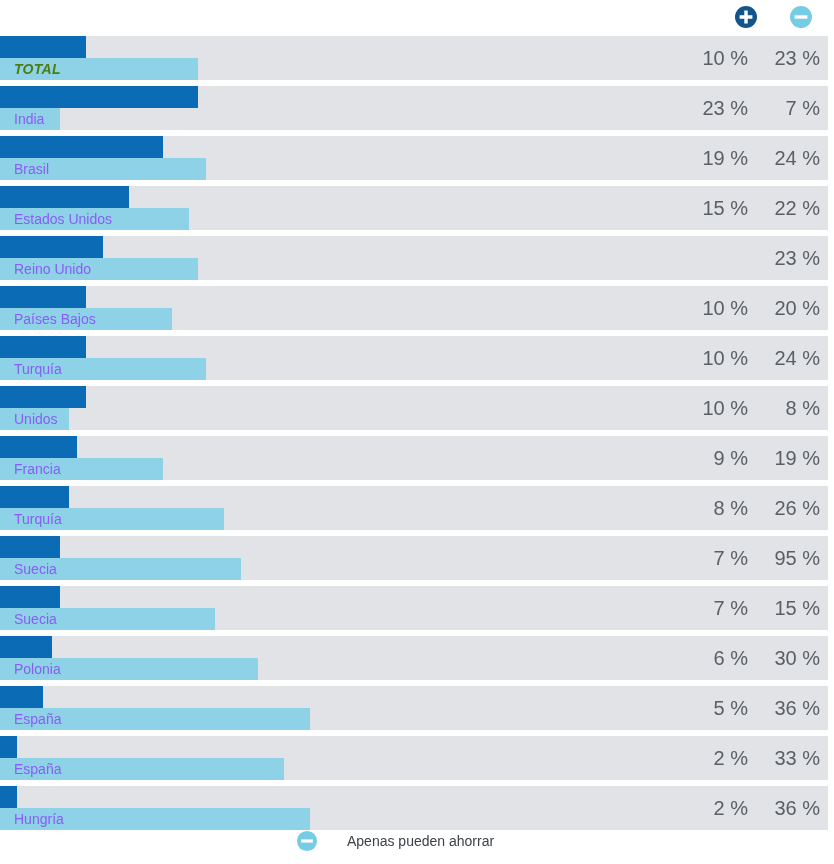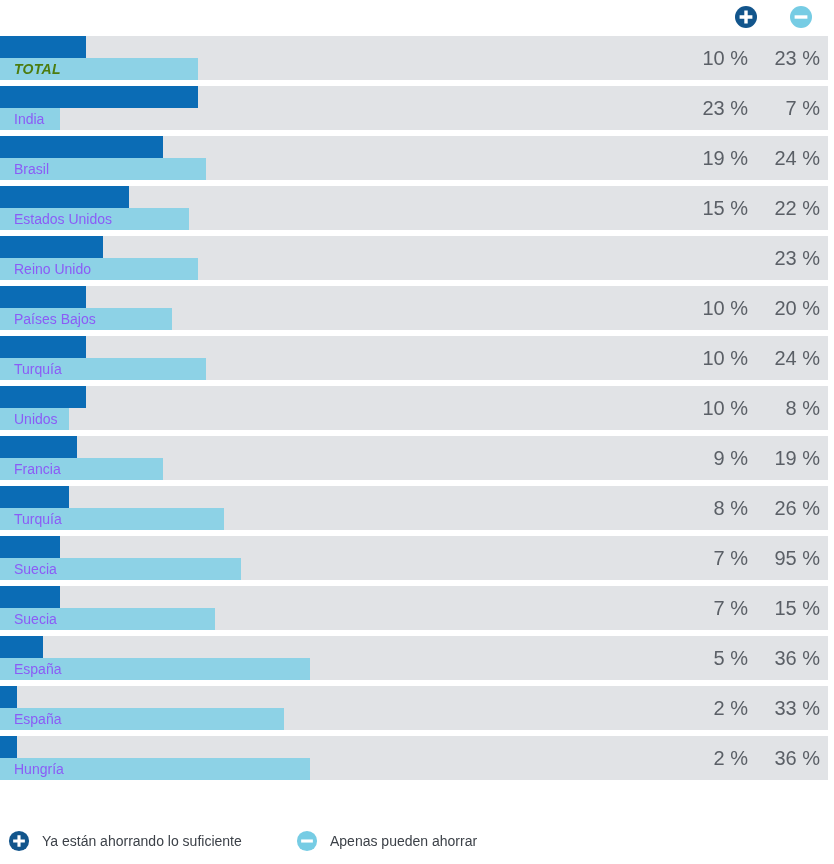--- a/index.html
+++ b/index.html
@@ -112,21 +112,21 @@
     height: 30px;
   }
   .legend-item {
     position: absolute;
     top: 0;
     height: 30px;
     display: flex;
     align-items: center;
   }
   .legend-item-pos { left: 8px; }
-  .legend-item-neg { left: 296px; }
+  .legend-item-neg { left: 296px; gap: 17px; }
   .legend-icon {
     width: 22px;
     height: 22px;
     border-radius: 50%;
     flex: 0 0 auto;
   }
   .legend-icon svg { display: block; }
   .legend-text {
     margin-left: 12px;
     font-size: 14px;
@@ -245,20 +245,28 @@
       <div class="row">
         <div class="track"></div>
         <div class="bar-pos" style="width: 60.2px;"></div>
         <div class="bar-neg" style="width: 215px;"></div>
         <div class="row-label">Suecia</div>
         <div class="val val-pos">7 %</div>
         <div class="val val-neg">15 %</div>
       </div>
       <div class="row">
         <div class="track"></div>
+        <div class="bar-pos" style="width: 51.6px;"></div>
+        <div class="bar-neg" style="width: 258px;"></div>
+        <div class="row-label">Polonia</div>
+        <div class="val val-pos">6 %</div>
+        <div class="val val-neg">30 %</div>
+      </div>
+      <div class="row">
+        <div class="track"></div>
         <div class="bar-pos" style="width: 43px;"></div>
         <div class="bar-neg" style="width: 309.6px;"></div>
         <div class="row-label">España</div>
         <div class="val val-pos">5 %</div>
         <div class="val val-neg">36 %</div>
       </div>
       <div class="row">
         <div class="track"></div>
         <div class="bar-pos" style="width: 17.2px;"></div>
         <div class="bar-neg" style="width: 283.8px;"></div>
@@ -270,29 +278,20 @@
         <div class="track"></div>
         <div class="bar-pos" style="width: 17.2px;"></div>
         <div class="bar-neg" style="width: 309.6px;"></div>
         <div class="row-label">Hungría</div>
         <div class="val val-pos">2 %</div>
         <div class="val val-neg">36 %</div>
       </div>
     </div>
 
   <div class="legend">
-    <div class="legend-item legend-item-pos">
-      <span class="legend-icon">
-        <svg width="22" height="22" viewBox="0 0 24 24" aria-hidden="true">
-          <circle cx="12" cy="12" r="11" fill="#12558C"></circle>
-          <path d="M10.3 5.6h3.4v4.7h4.7v3.4h-4.7v4.7h-3.4v-4.7H5.6v-3.4h4.7z" fill="#ffffff"></path>
-        </svg>
-      </span>
-      <span class="legend-text">Ya están ahorrando lo suficiente</span>
-    </div>
     <div class="legend-item legend-item-neg">
       <span class="legend-icon">
         <svg width="22" height="22" viewBox="0 0 24 24" aria-hidden="true">
           <circle cx="12" cy="12" r="11" fill="#76CCE4"></circle>
           <rect x="5.6" y="10.3" width="12.8" height="3.4" fill="#ffffff"></rect>
         </svg>
       </span>
       <span class="legend-text">Apenas pueden ahorrar</span>
     </div>
   </div>

